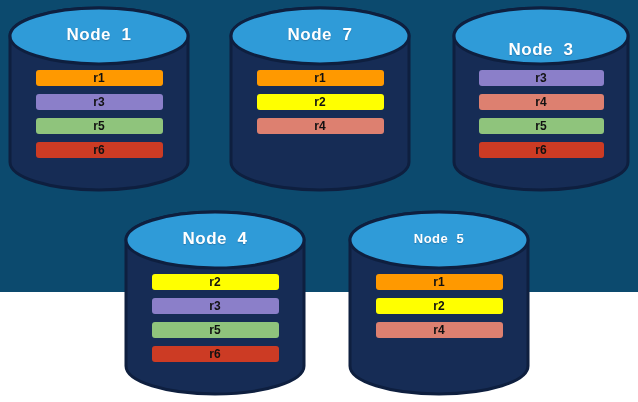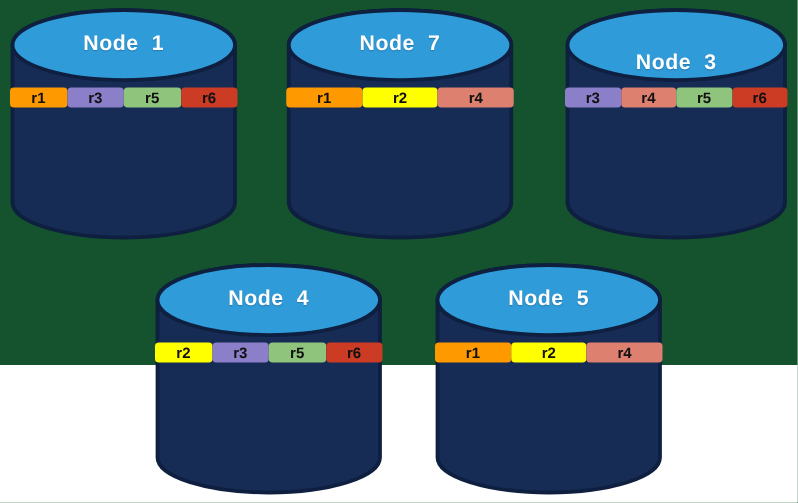--- a/index.html
+++ b/index.html
@@ -44,41 +44,41 @@
     white-space: pre;
     pointer-events: none;
     text-shadow: 0 1px 1px rgba(10,25,55,0.25);
   }
 
   .shard-stack {
     position: absolute;
     left: 0;
     width: 100%;
     display: flex;
-    flex-direction: row;
+    flex-direction: column;
     align-items: center;
   }
 
   .shard {
     box-sizing: border-box;
     border-radius: 3px;
     color: #111111;
     font-weight: bold;
     font-family: "Liberation Sans", sans-serif;
     text-align: center;
     line-height: 1;
     display: flex;
     align-items: center;
     justify-content: center;
   }
 </style>
 </head>
 <body>
 
-<div id="diagram" style="background: #14532d; width: 638px; height: 292px;">
+<div id="diagram" style="background: #0c4a6e; width: 638px; height: 292px;">
     <div class="node" style="left: 8px; top: 8px; width: 182px; height: 182px;">
       <svg class="node-svg" width="182" height="182" viewBox="0 0 182 182">
         <path d="M 2,28 A 89,28 0 0 1 180,28 L 180,154 A 89,28 0 0 1 2,154 Z" fill="#162C55" stroke="#0E1F3F" stroke-width="3"></path>
         <ellipse cx="91" cy="28" rx="89" ry="28" fill="#2F9BD8" stroke="#0E1F3F" stroke-width="3"></ellipse>
       </svg>
       <div class="node-title" style="top: 17px; font-size: 17px; line-height: 20px; color: rgb(255, 255, 255);">Node  1</div>
       <div class="shard-stack" style="top: 62px;">
         <div class="shard" style="background: rgb(255, 153, 0); width: 127px; height: 16px; margin-bottom: 8px; font-size: 12px; color: rgb(17, 17, 17);">r1</div>
         <div class="shard" style="background: rgb(139, 127, 201); width: 127px; height: 16px; margin-bottom: 8px; font-size: 12px; color: rgb(17, 17, 17);">r3</div>
         <div class="shard" style="background: rgb(143, 196, 124); width: 127px; height: 16px; margin-bottom: 8px; font-size: 12px; color: rgb(17, 17, 17);">r5</div>
@@ -121,20 +121,20 @@
         <div class="shard" style="background: rgb(139, 127, 201); width: 127px; height: 16px; margin-bottom: 8px; font-size: 12px; color: rgb(17, 17, 17);">r3</div>
         <div class="shard" style="background: rgb(143, 196, 124); width: 127px; height: 16px; margin-bottom: 8px; font-size: 12px; color: rgb(17, 17, 17);">r5</div>
         <div class="shard" style="background: rgb(204, 59, 36); width: 127px; height: 16px; margin-bottom: 8px; font-size: 12px; color: rgb(17, 17, 17);">r6</div>
       </div>
     </div>
     <div class="node" style="left: 348px; top: 212px; width: 182px; height: 182px;">
       <svg class="node-svg" width="182" height="182" viewBox="0 0 182 182">
         <path d="M 2,28 A 89,28 0 0 1 180,28 L 180,154 A 89,28 0 0 1 2,154 Z" fill="#162C55" stroke="#0E1F3F" stroke-width="3"></path>
         <ellipse cx="91" cy="28" rx="89" ry="28" fill="#2F9BD8" stroke="#0E1F3F" stroke-width="3"></ellipse>
       </svg>
-      <div class="node-title" style="top: 17px; font-size: 17px; line-height: 20px; color: rgb(255, 255, 255);">Node  5</div>
+      <div class="node-title" style="top: 17px; font-size: 13px; line-height: 20px; color: rgb(255, 255, 255);">Node  5</div>
       <div class="shard-stack" style="top: 62px;">
         <div class="shard" style="background: rgb(255, 153, 0); width: 127px; height: 16px; margin-bottom: 8px; font-size: 12px; color: rgb(17, 17, 17);">r1</div>
         <div class="shard" style="background: rgb(255, 255, 0); width: 127px; height: 16px; margin-bottom: 8px; font-size: 12px; color: rgb(17, 17, 17);">r2</div>
         <div class="shard" style="background: rgb(221, 128, 112); width: 127px; height: 16px; margin-bottom: 8px; font-size: 12px; color: rgb(17, 17, 17);">r4</div>
       </div>
     </div>
   </div>
 
 </body></html>

